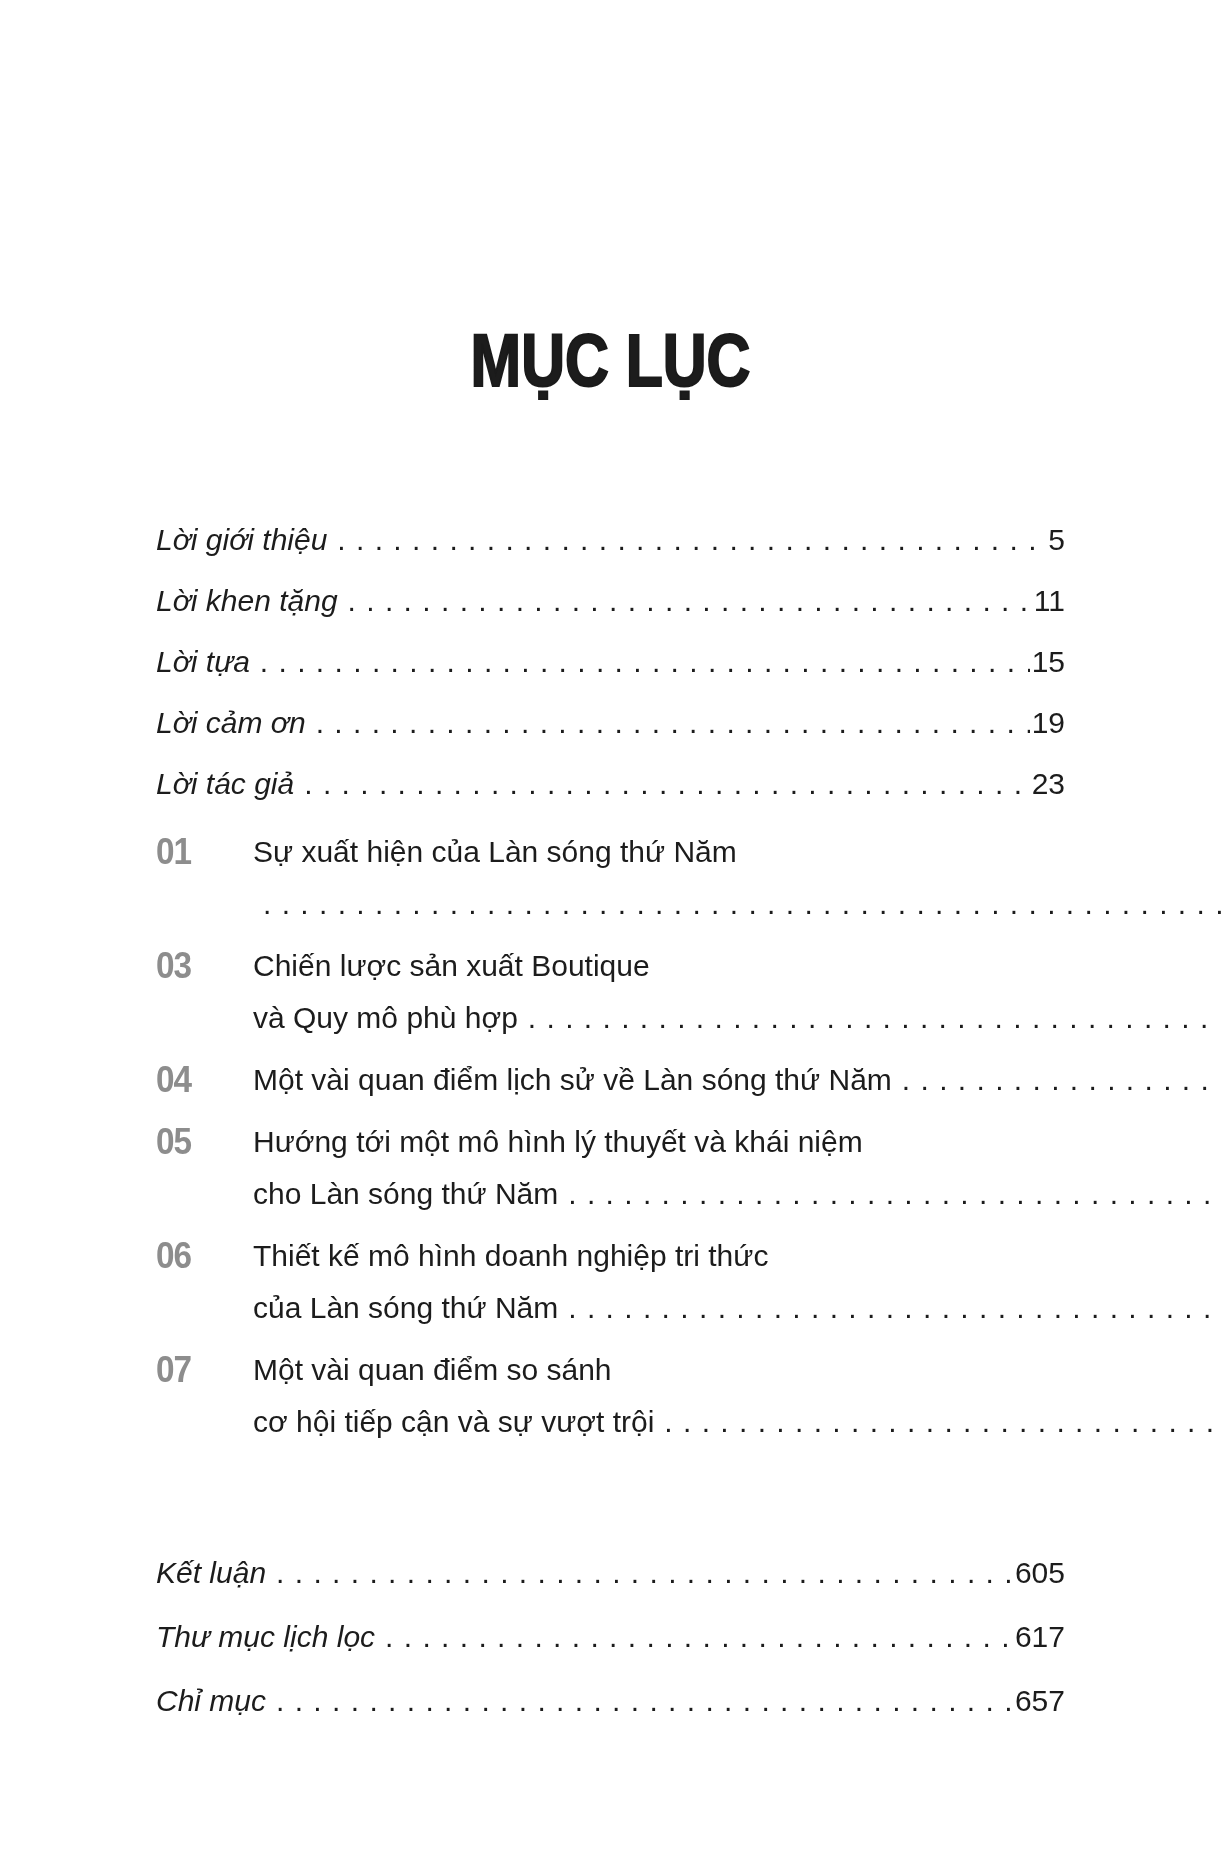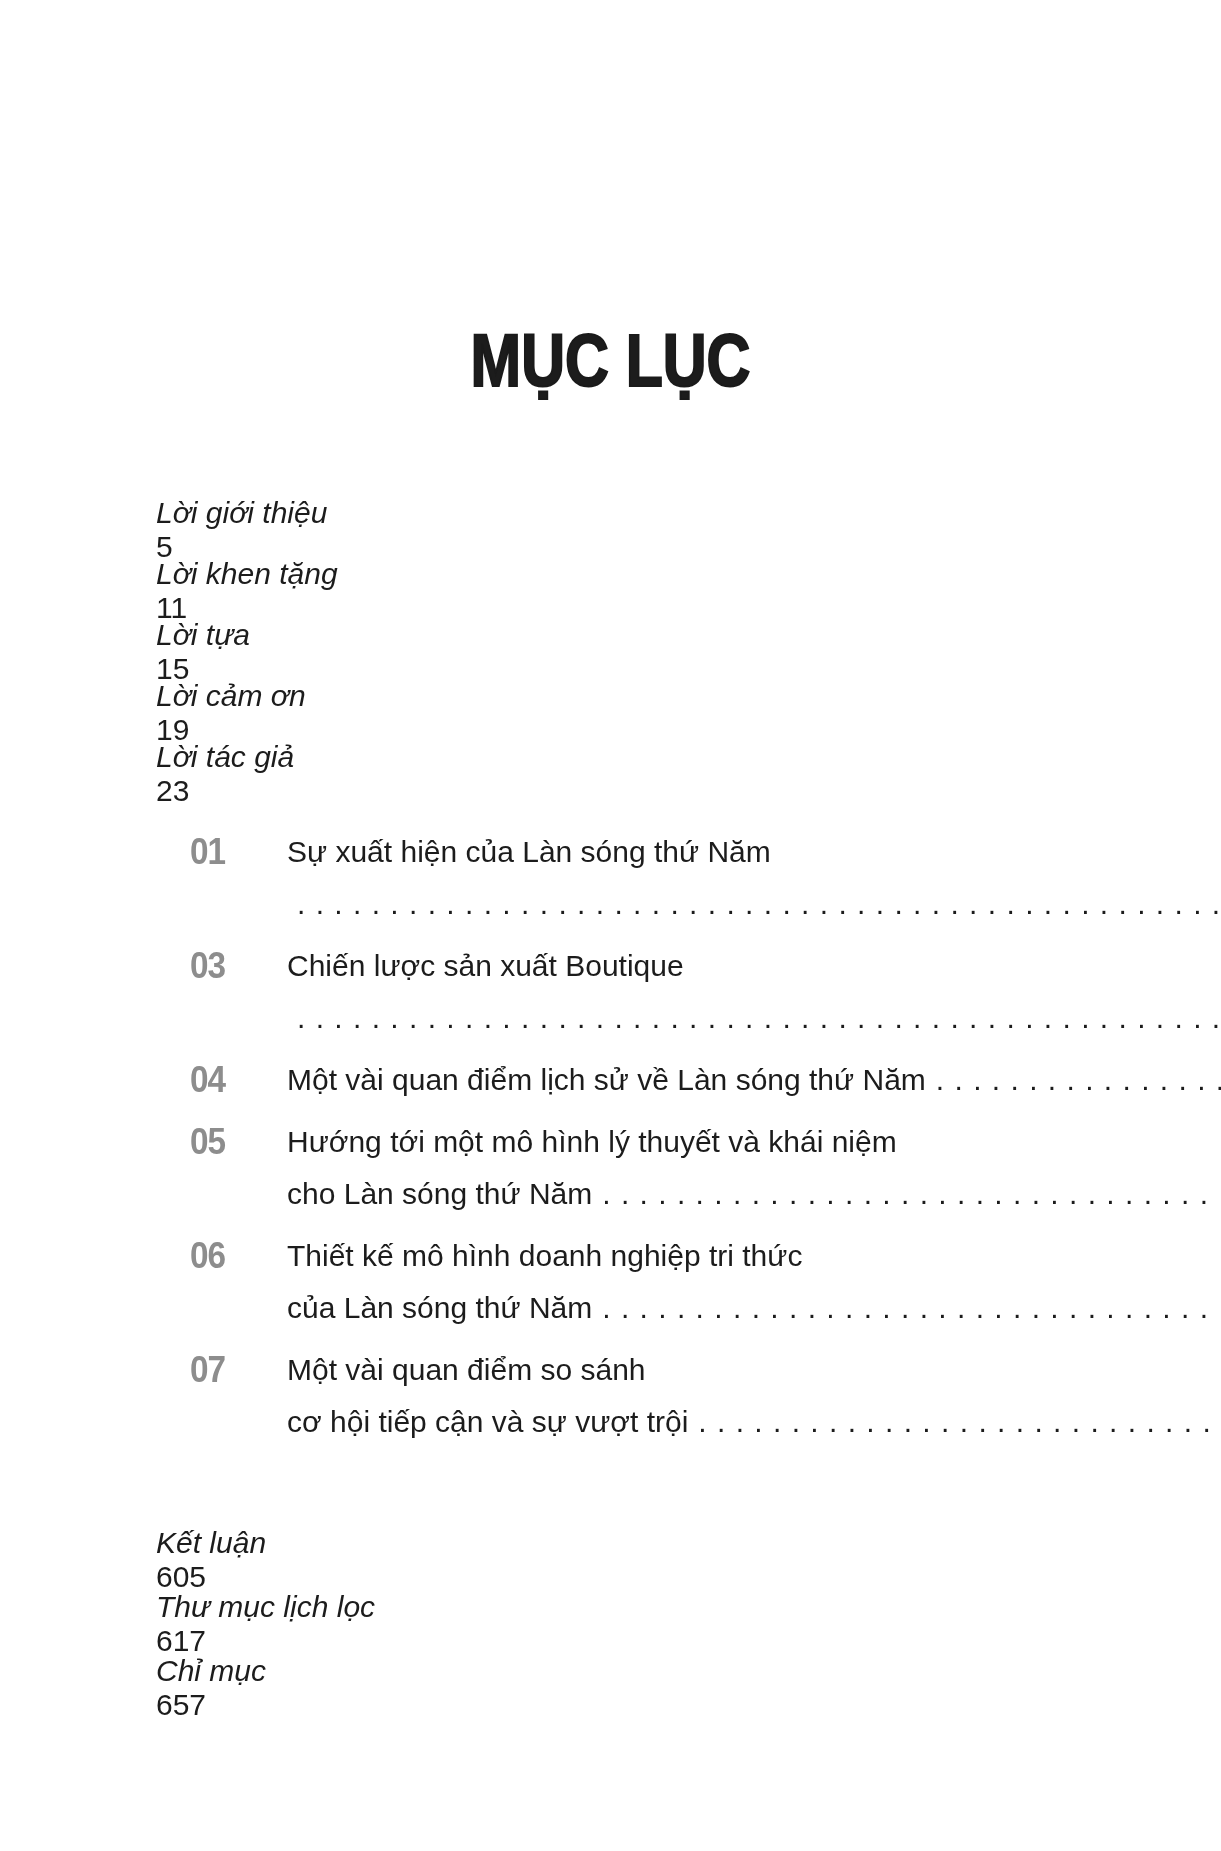--- a/index.html
+++ b/index.html
@@ -29,25 +29,24 @@
     letter-spacing: 0px;
     -webkit-text-stroke: 2.2px #1a1a1a;
     transform: scaleX(0.82);
     transform-origin: center;
     white-space: nowrap;
   }
   .front { position: absolute; top: 496px; left: 0; right: 0; }
   .back  { position: absolute; top: 1526px; left: 0; right: 0; }
   .fm-row {
     display: flex;
-    align-items: flex-start;
+    align-items: flex-end;
     height: 61px;
     font-size: 30px;
     font-style: italic;
-    flex-direction: column;
   }
   .back .fm-row { height: 64px; }
   .leader {
     flex: 1;
     overflow: hidden;
     white-space: nowrap;
     font-style: normal;
     margin-left: 10px;
     margin-right: 2px;
     min-width: 24px;
@@ -56,21 +55,21 @@
   .leader::after {
     content: ". . . . . . . . . . . . . . . . . . . . . . . . . . . . . . . . . . . . . . . . . . . . . . . . . . . . . . . . . . . . . . . . . . . . . . . .";
     letter-spacing: 1px;
     color: #1c1c1c;
   }
   .pnum {
     font-style: normal;
     white-space: nowrap;
     font-size: 30px;
   }
-  .chapters { position: absolute; top: 826px; left: 0; right: 0; margin-left: 34px; }
+  .chapters { position: absolute; top: 826px; left: 0; right: 0; }
   .chapter {
     display: grid;
     grid-template-columns: 97px 1fr;
     margin-bottom: 10px;
   }
   .ch-num {
     font-size: 37px;
     font-weight: bold;
     color: #8d8d8d;
     line-height: 52px;
@@ -139,20 +138,21 @@
       </div>
 
 
       <div class="chapter">
         <div class="ch-num">03</div>
         <div class="ch-body">
           <div class="ch-line">
             <span>Chiến lược sản xuất Boutique</span>
           </div>
           <div class="ch-line">
+            <span>và Quy mô phù hợp</span>
             <span class="leader"></span>
 
           </div>
         </div>
       </div>
 
       <div class="chapter">
         <div class="ch-num">04</div>
         <div class="ch-body">
           <div class="ch-line">

